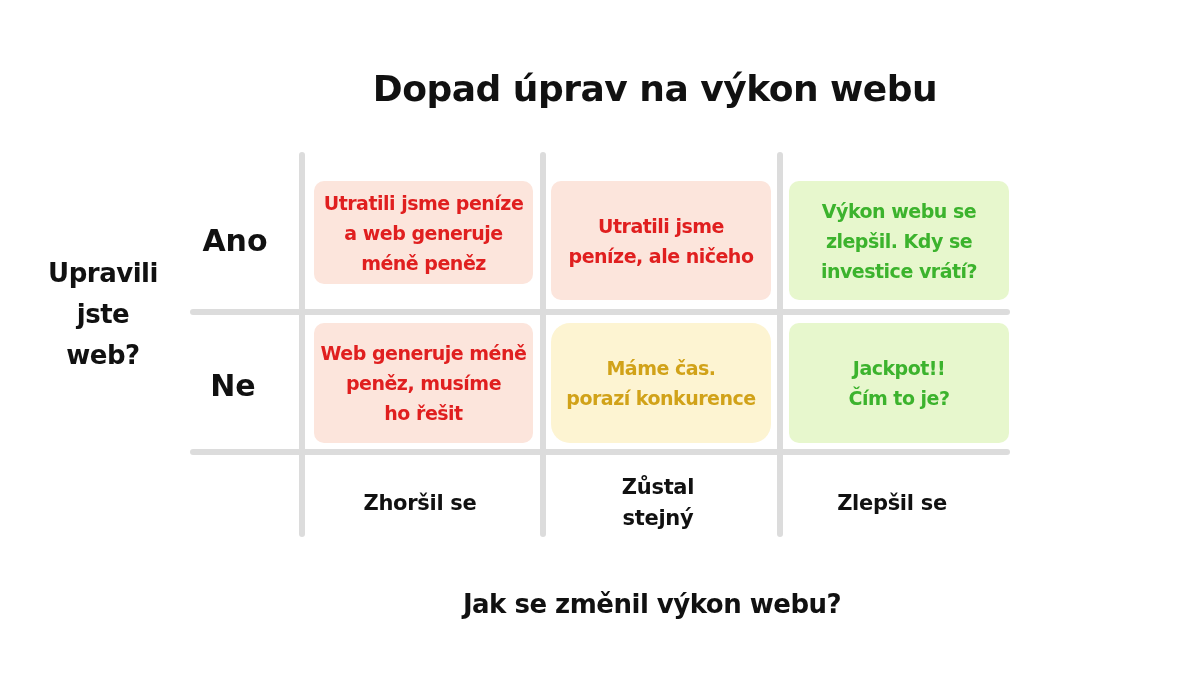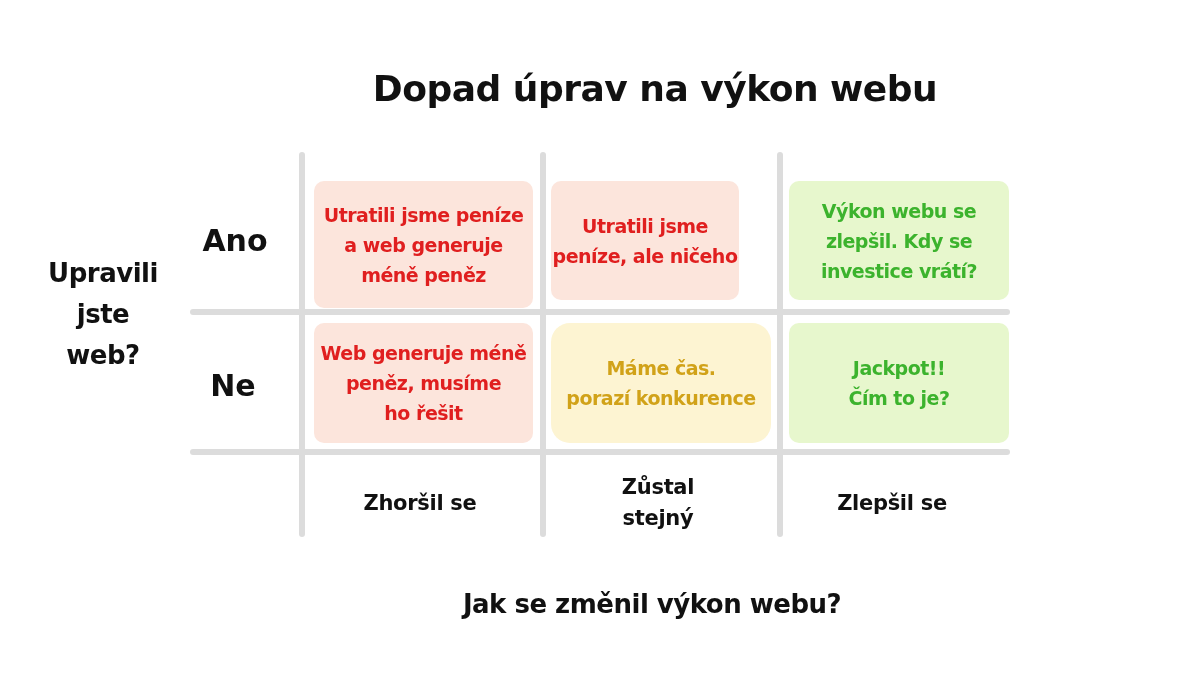--- a/index.html
+++ b/index.html
@@ -92,22 +92,22 @@
     display: flex;
     flex-direction: column;
     justify-content: center;
     align-items: center;
     text-align: center;
     font-size: 19px;
     line-height: 30px;
     letter-spacing: -0.5px;
   }
   .cell span { display: block; white-space: nowrap; }
-  .c0 { left: 314px; top: 181px; width: 219px; height: 127px; }
-  .c1 { left: 551px; top: 181px; width: 188px; height: 119px; }
+  .c0 { left: 314px; top: 181px; width: 219px; height: 103px; }
+  .c1 { left: 551px; top: 181px; width: 220px; height: 119px; }
   .c2 { left: 789px; top: 181px; width: 220px; height: 119px; }
   .c3 { left: 314px; top: 323px; width: 219px; height: 120px; }
   .c4 { left: 551px; top: 323px; width: 220px; height: 120px; }
   .c5 { left: 789px; top: 323px; width: 220px; height: 120px; }
 
   .tone-negative { background: #fce5dc; color: #e01f1f; }
   .tone-warning  { background: #fdf4d2; color: #d1a219; border-radius: 19px; }
   .tone-positive { background: #e7f7cd; color: #3cb32d; }
 
   

